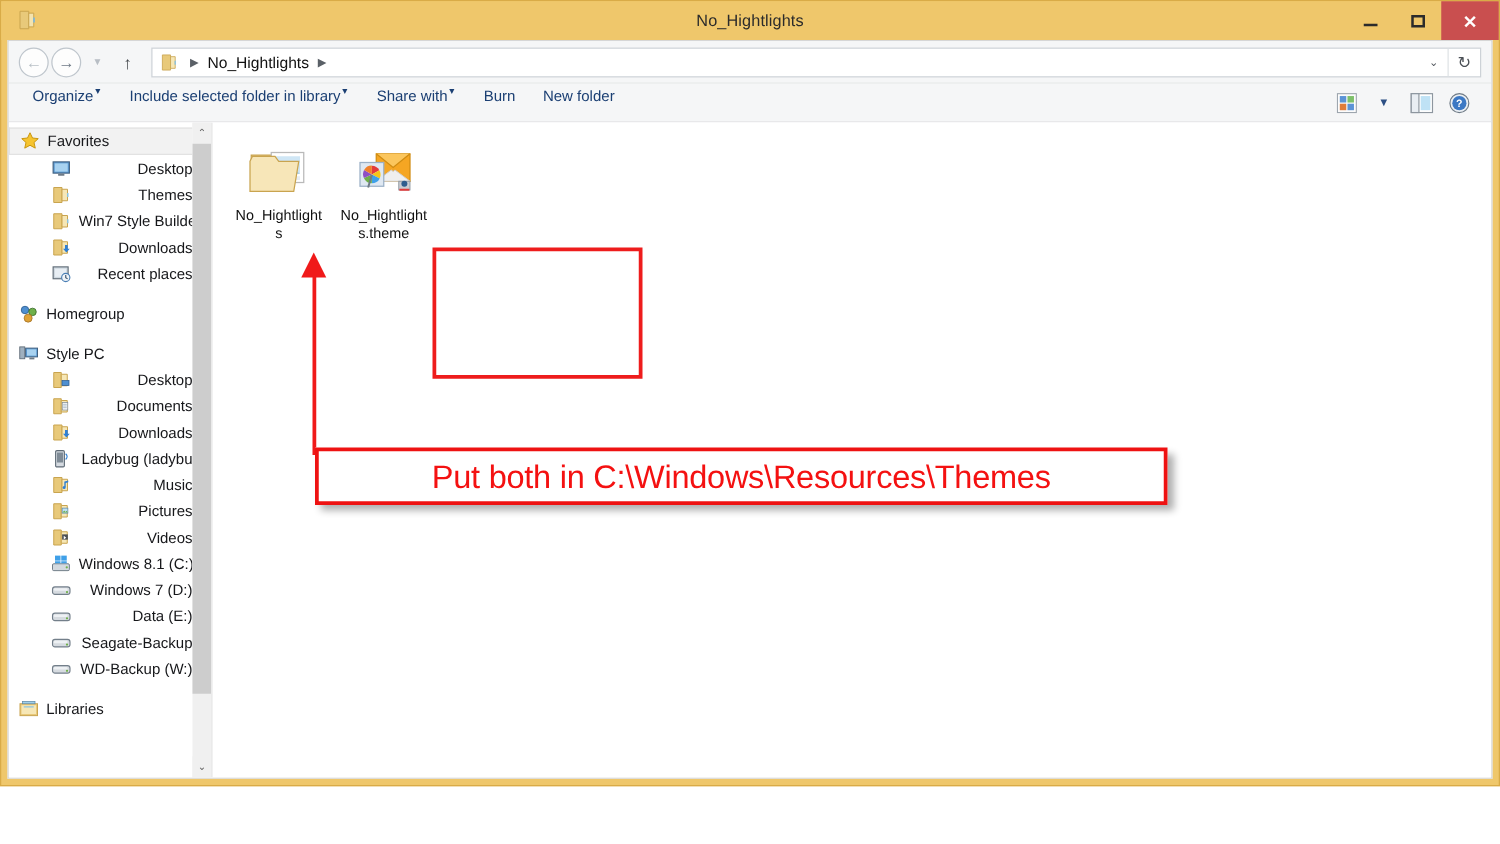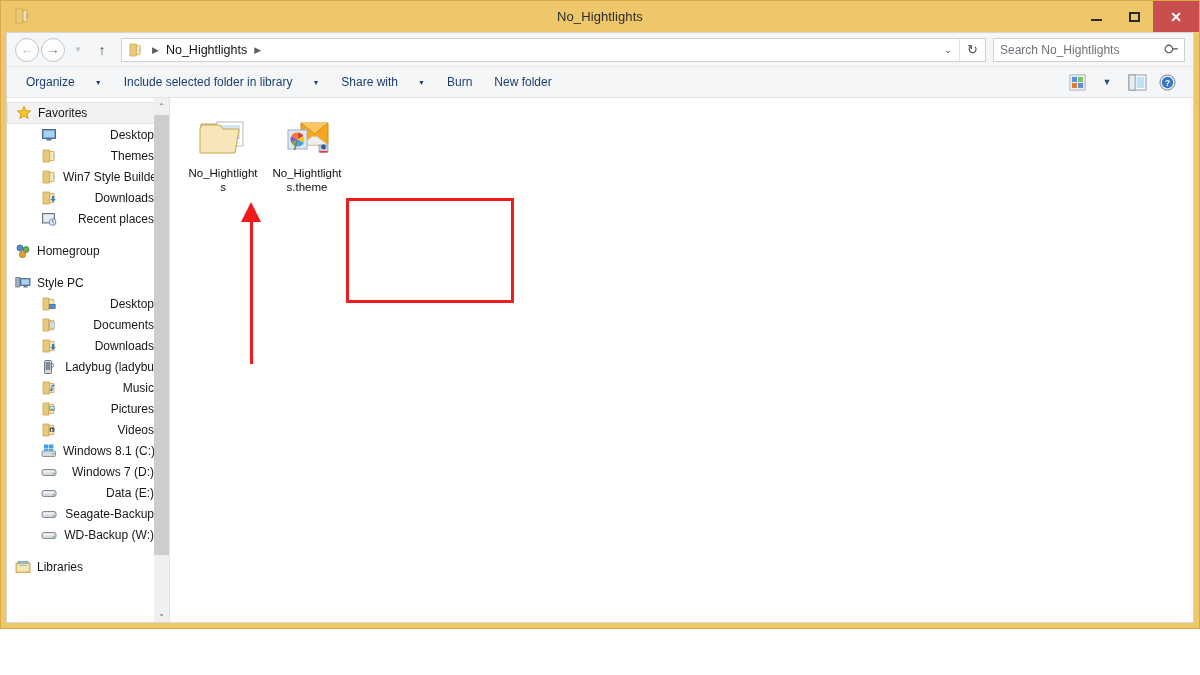--- a/index.html
+++ b/index.html
@@ -118,21 +118,21 @@
   .toolbar {
     height: 31px; min-height: 31px;
     background: #f5f6f7;
     border-bottom: 1px solid #e3e4e6;
     display: flex; align-items: center;
     padding: 0 8px;
   }
   .tb-item {
     font-size: 12px; color: #1b3f73;
     padding: 0 11px; height: 24px;
-    display: flex; align-items: center; gap: 20px;
+    display: flex; gap: 0;
     white-space: nowrap;
   }
   .tb-caret { font-size: 7px; color: #1b3f73; }
   .tb-spacer { flex: 1; }
   .tb-icons { display: flex; align-items: center; gap: 2px; padding-right: 4px;}
   .tb-ico { width: 28px; height: 24px; display:flex; align-items:center; justify-content:center; }
 
   
   .body { flex: 1; display: flex; overflow: hidden; background:#fff;}
 
@@ -291,29 +291,20 @@
         </span>
         <span class="bc-sep">▶</span>
         <span class="bc-name">No_Hightlights</span>
         <span class="bc-sep">▶</span>
         <span class="bc-right">
           <span class="bc-dd">⌄</span>
           <span class="bc-refresh">↻</span>
         </span>
       </div>
 
-      <div class="searchbox">
-        <span class="search-ph">Search No_Hightlights</span>
-        <span class="search-icon">
-          <svg viewBox="0 0 14 14" width="13" height="13">
-            <circle cx="5.8" cy="5.8" r="4" fill="none" stroke="#4a4f55" stroke-width="1.3"></circle>
-            <line x1="8.7" y1="8.7" x2="12.6" y2="12.6" stroke="#4a4f55" stroke-width="1.4"></line>
-          </svg>
-        </span>
-      </div>
     </div>
 
     <div class="toolbar">
       <div class="tb-item">
         <span>Organize</span>
         <span class="tb-caret">▼</span>
       </div>
       <div class="tb-item">
         <span>Include selected folder in library</span>
         <span class="tb-caret">▼</span>
@@ -652,13 +643,16 @@
       </div>
     </div>
 
   </div>
 
   <div class="anno-arrow">
     <div class="anno-head"></div>
     <div class="anno-shaft"></div>
   </div>
 
+  <div class="callout">
+    <span class="callout-text">Put both in C:\Windows\Resources\Themes</span>
+  </div>
 </div>
 
 </body></html>

